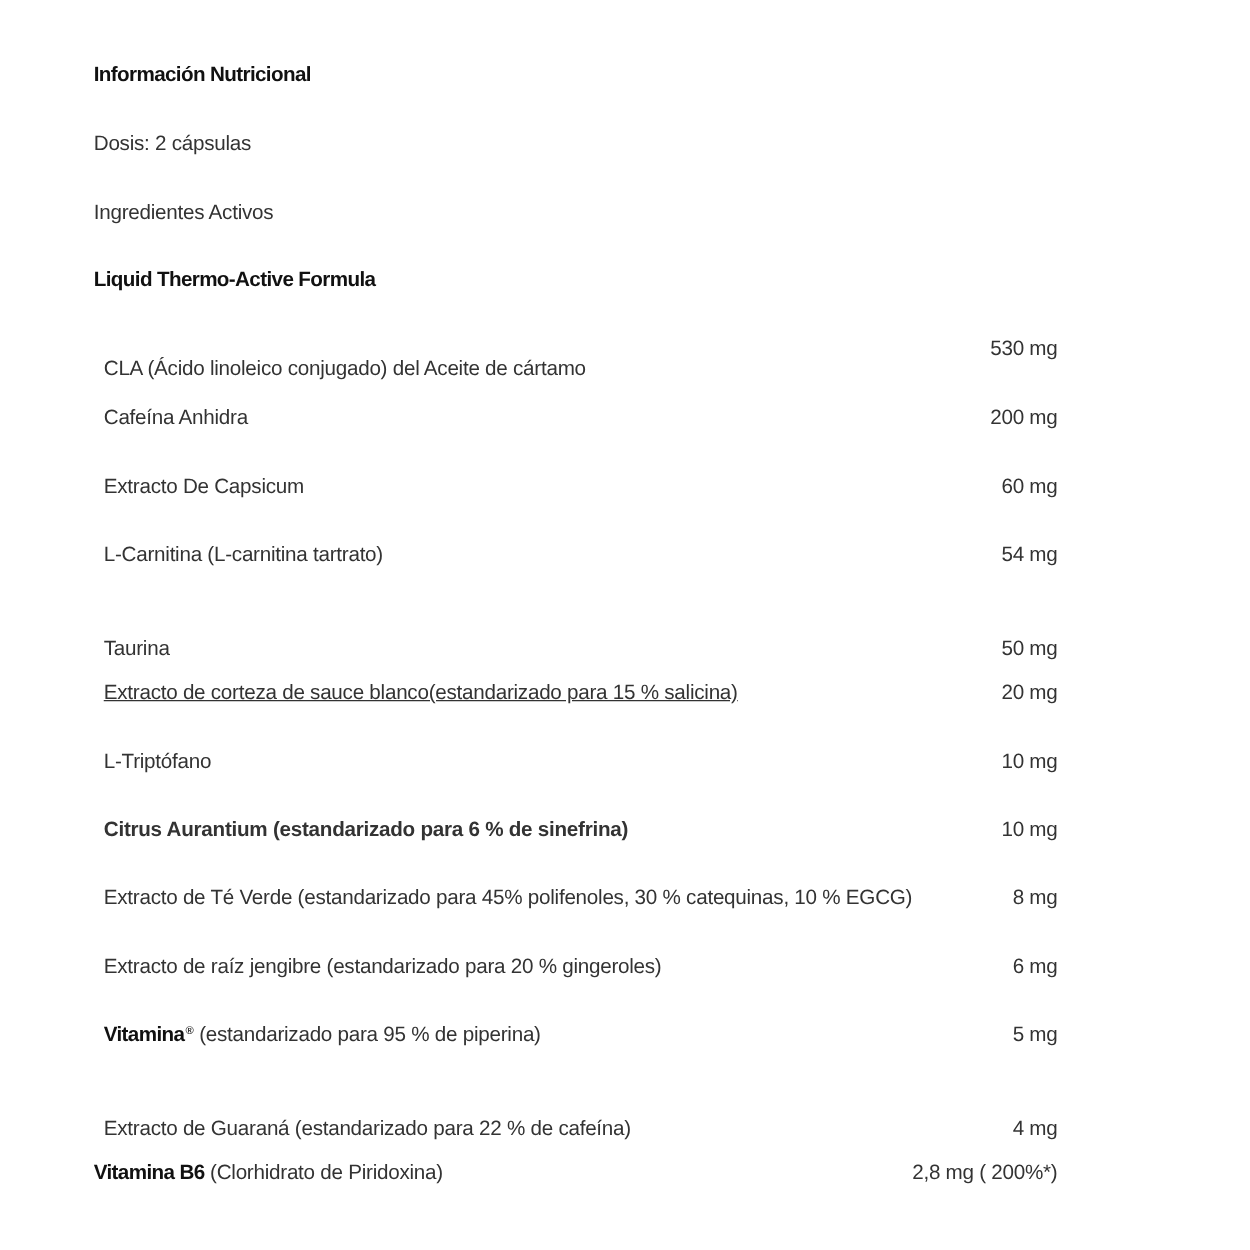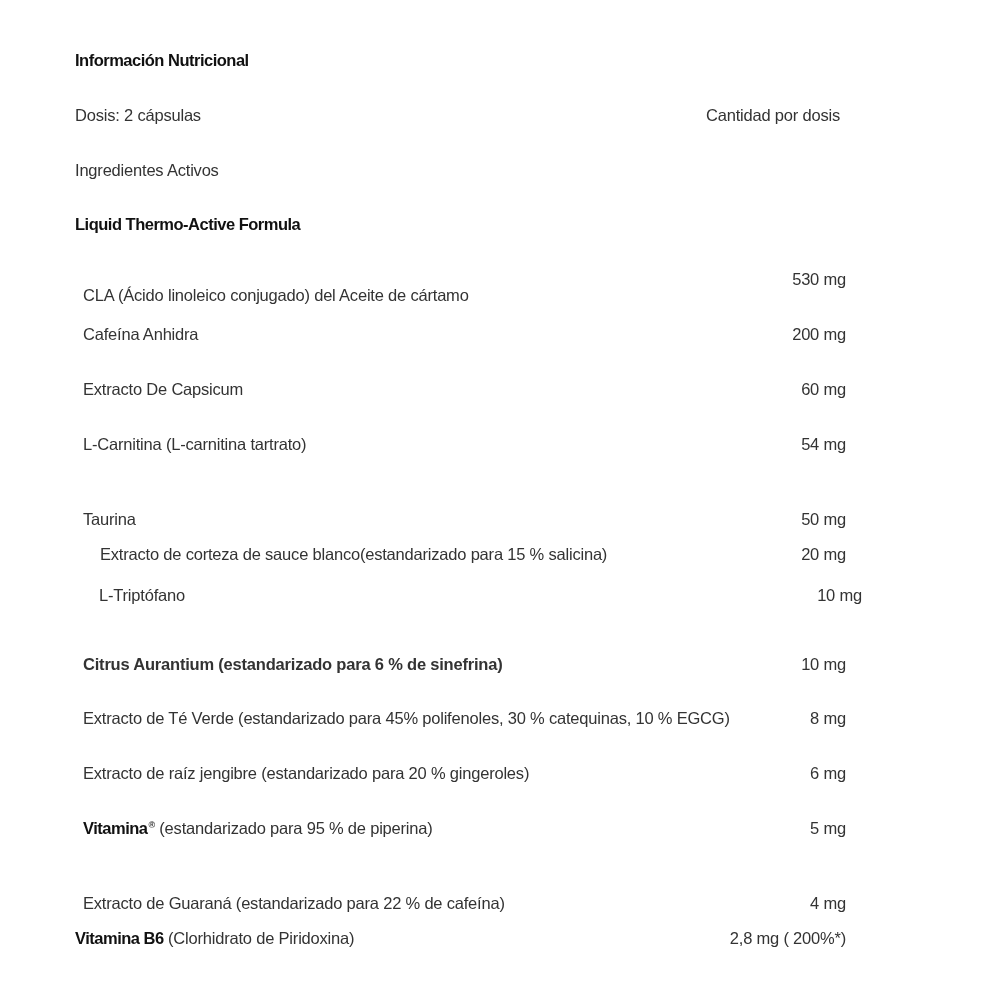--- a/index.html
+++ b/index.html
@@ -55,21 +55,20 @@
   </style>
 </head>
 <body>
 
 <div class="line" style="top:45px;">
   <span class="left bold title" style="left:75px;">Información Nutricional</span>
 </div>
 
 <div class="line" style="top:100px;">
   <span class="left regular" style="left:75px;">Dosis: 2 cápsulas</span>
-  <span class="right regular" style="right:80px;">Cantidad por dosis</span>
 </div>
 
 <div class="line" style="top:155px;">
   <span class="left regular" style="left:75px;">Ingredientes Activos</span>
 </div>
 
 <div class="line" style="top:209px;">
   <span class="left bold" style="left:75px;">Liquid Thermo-Active Formula</span>
 </div>
 
@@ -92,25 +91,25 @@
   <span class="left regular" style="left:83px;">L-Carnitina (L-carnitina tartrato)</span>
   <span class="right regular">54 mg</span>
 </div>
 
 <div class="line" style="top:504px;">
   <span class="left regular" style="left:83px;">Taurina</span>
   <span class="right regular">50 mg</span>
 </div>
 
 <div class="line" style="top:539px;">
-  <span class="left regular" style="left:100px;">Extracto de corteza de sauce blanco(estandarizado para 15 % salicina)</span>
+  <span class="left regular" style="left:83px;text-decoration:underline;">Extracto de corteza de sauce blanco(estandarizado para 15 % salicina)</span>
   <span class="right regular">20 mg</span>
 </div>
 
-<div class="line" style="top:580px;margin-left:16px;">
+<div class="line" style="top:594px;">
   <span class="left regular" style="left:83px;">L-Triptófano</span>
   <span class="right regular">10 mg</span>
 </div>
 
 <div class="line" style="top:649px;">
   <span class="left regular" style="left:83px;font-weight:bold;">Citrus Aurantium (estandarizado para 6 % de sinefrina)</span>
   <span class="right regular">10 mg</span>
 </div>
 
 <div class="line" style="top:703px;">

